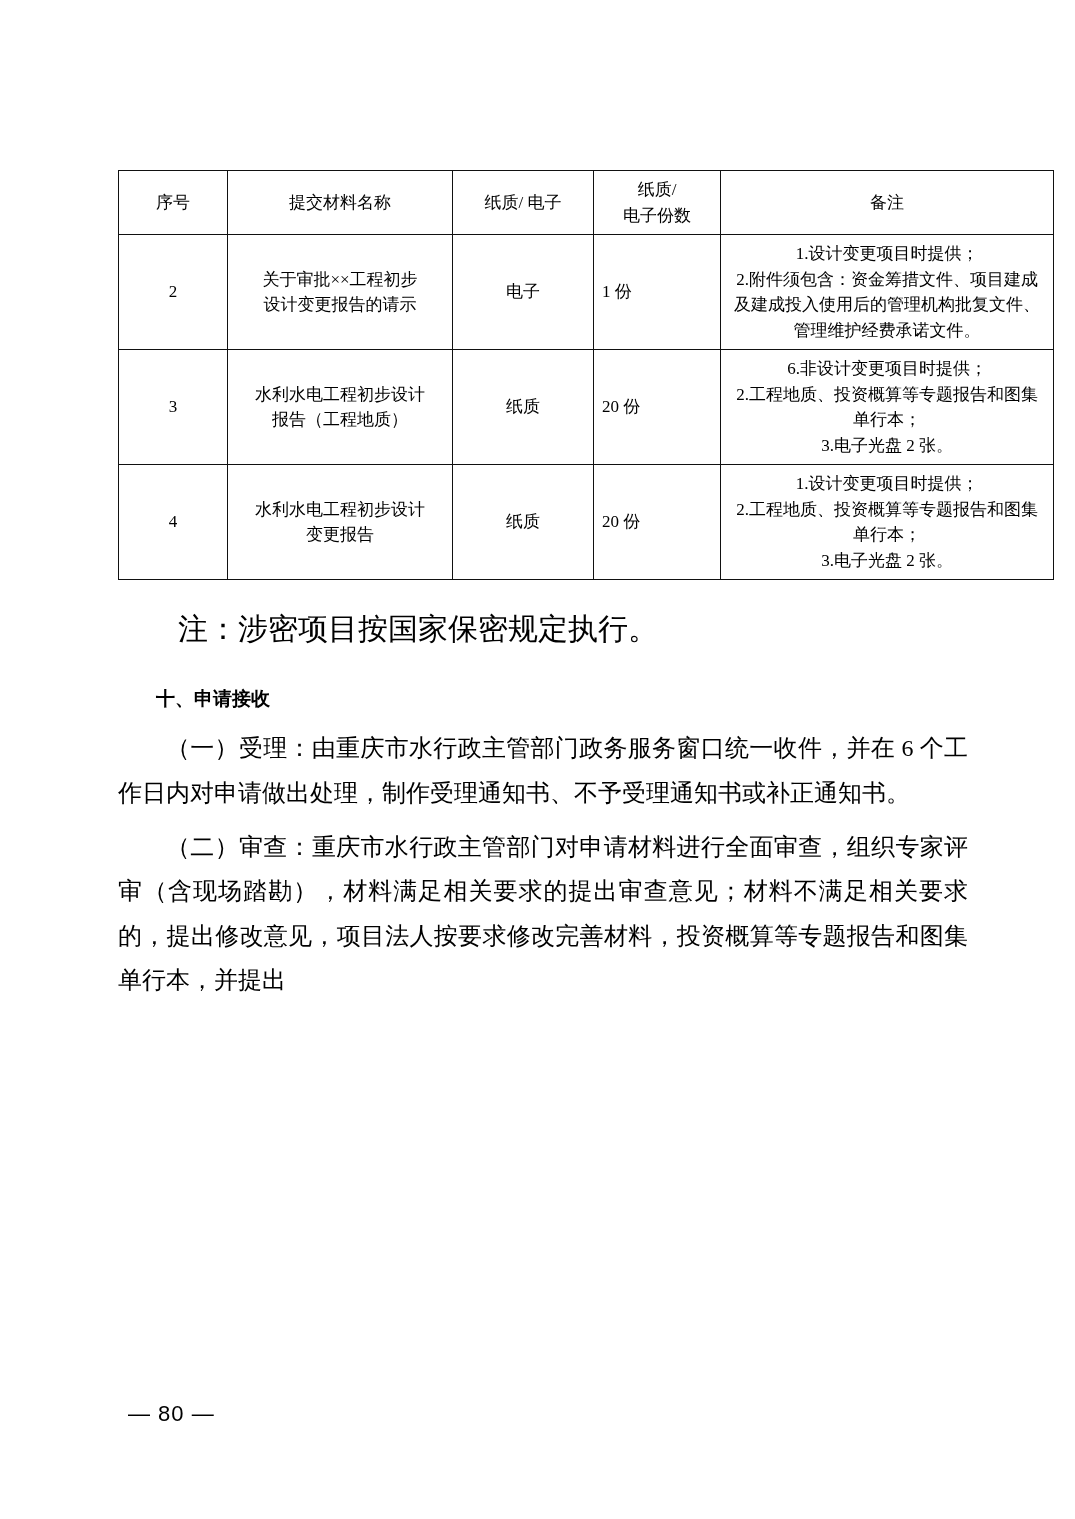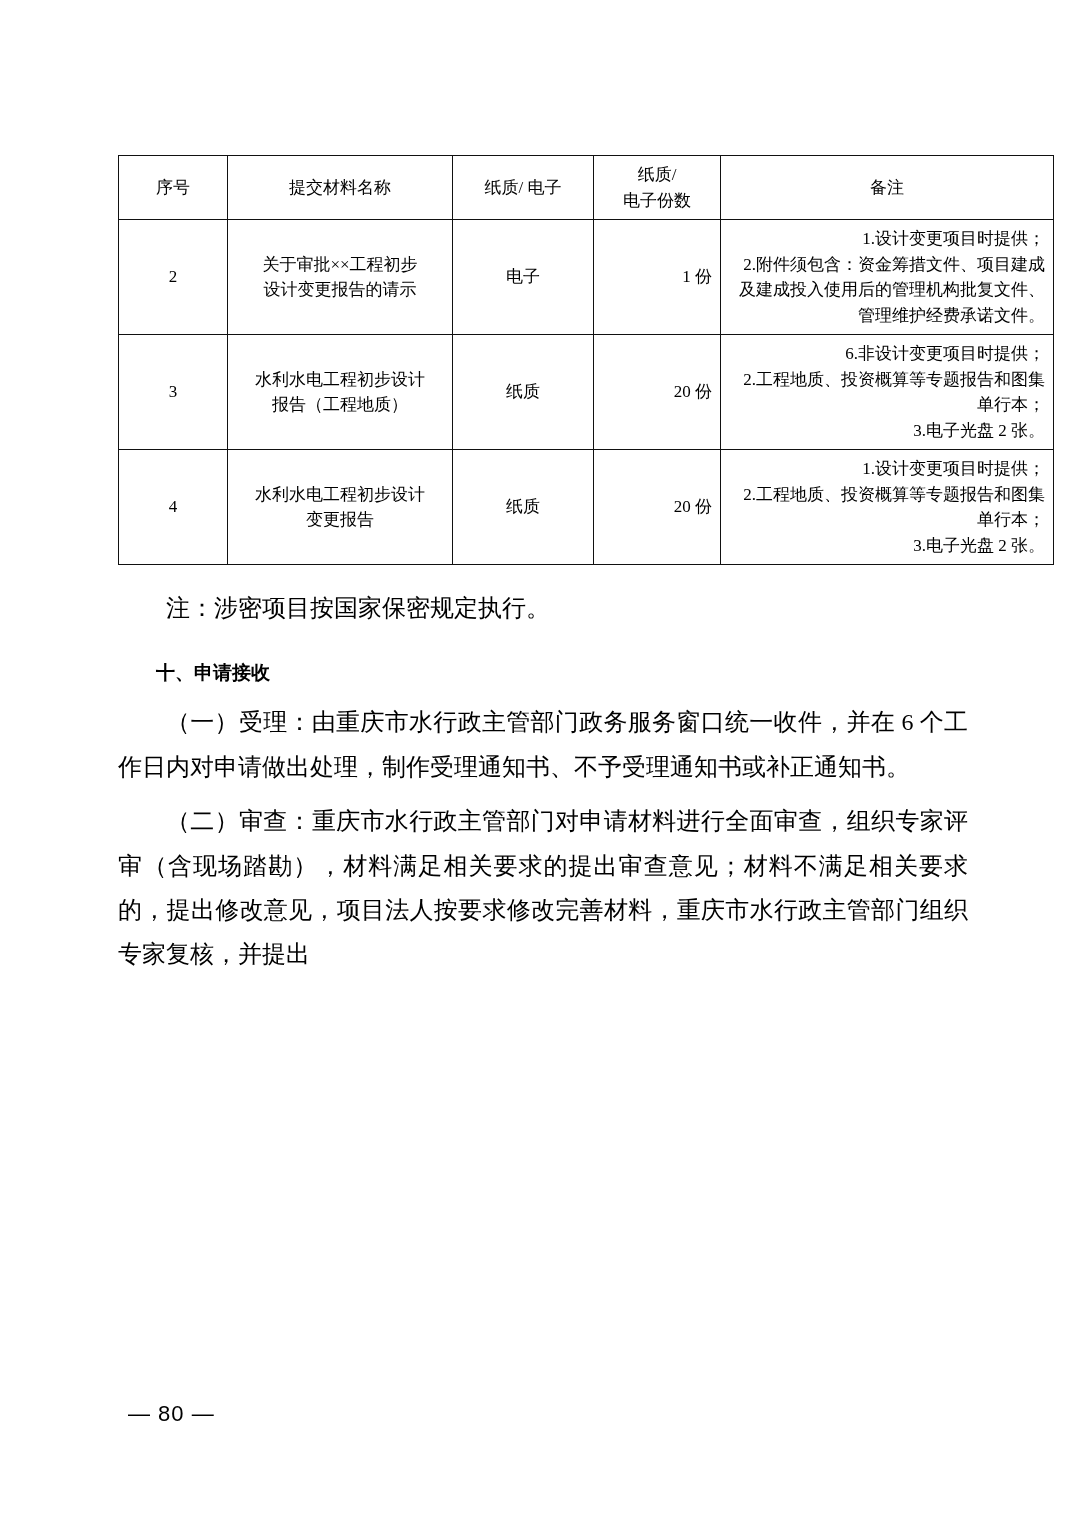--- a/index.html
+++ b/index.html
@@ -15,21 +15,21 @@
     position: relative;
     width: 1075px;
     height: 1519px;
     margin: 0 auto;
     background: #ffffff;
     overflow: hidden;
   }
   .content {
     position: absolute;
     left: 118px;
-    top: 155px;
+    top: 170px;
     width: 850px;
   }
 
   
   table.materials {
     border-collapse: collapse;
     width: 850px;
     table-layout: fixed;
   }
   table.materials th,
@@ -41,44 +41,44 @@
     vertical-align: middle;
     font-family: "Liberation Serif", "DejaVu Serif", serif;
   }
   table.materials th {
     text-align: center;
     font-weight: normal;
   }
   .col-no    { width: 92px;  text-align: center; }
   .col-name  { width: 208px; text-align: center; }
   .col-type  { width: 124px; text-align: center; }
-  .col-count { width: 110px; text-align: right; }
+  .col-count { width: 110px; text-align: left; }
   .col-note  { width: 316px; text-align: left; }
   .hdr-note  { text-align: center; }
   .note-cell {
     font-size: 16.5px;
     line-height: 1.55;
-    text-align: right;
+    text-align: center;
   }
   .note-cell div { white-space: normal; }
   .two-line { line-height: 1.45; }
 
   
   .para {
     font-size: 24px;
     line-height: 1.85;
     margin: 0;
     text-align: justify;
     text-justify: inter-ideograph;
     font-family: "Liberation Serif", "DejaVu Serif", serif;
   }
   .note-line {
     margin-top: 22px;
     text-indent: 2em;
-    font-size: 24px;
+    font-size: 30px;
     line-height: 1.8;
   }
   .heading {
     margin-top: 26px;
     margin-bottom: 2px;
     text-indent: 2em;
     font-size: 19px;
     font-weight: bold;
     font-family: "Liberation Sans", "DejaVu Sans", sans-serif;
     line-height: 1.8;
@@ -167,18 +167,18 @@
     </table>
 
     <p class="para note-line">注：涉密项目按国家保密规定执行。</p>
 
     <p class="heading">十、申请接收</p>
 
 
 
     <p class="para body-para">（一）受理：由重庆市水行政主管部门政务服务窗口统一收件，并在 6 个工作日内对申请做出处理，制作受理通知书、不予受理通知书或补正通知书。</p>
 
-    <p class="para body-para">（二）审查：重庆市水行政主管部门对申请材料进行全面审查，组织专家评审（含现场踏勘），材料满足相关要求的提出审查意见；材料不满足相关要求的，提出修改意见，项目法人按要求修改完善材料，重庆市水行政主管部门组织专家复核，并提出</p>
+    <p class="para body-para">（二）审查：重庆市水行政主管部门对申请材料进行全面审查，组织专家评审（含现场踏勘），材料满足相关要求的提出审查意见；材料不满足相关要求的，提出修改意见，项目法人按要求修改完善材料，投资概算等专题报告和图集单行本，并提出</p>
 
   </div>
 
   <div class="page-number">— 80 —</div>
 </div>
 
 </body></html>

